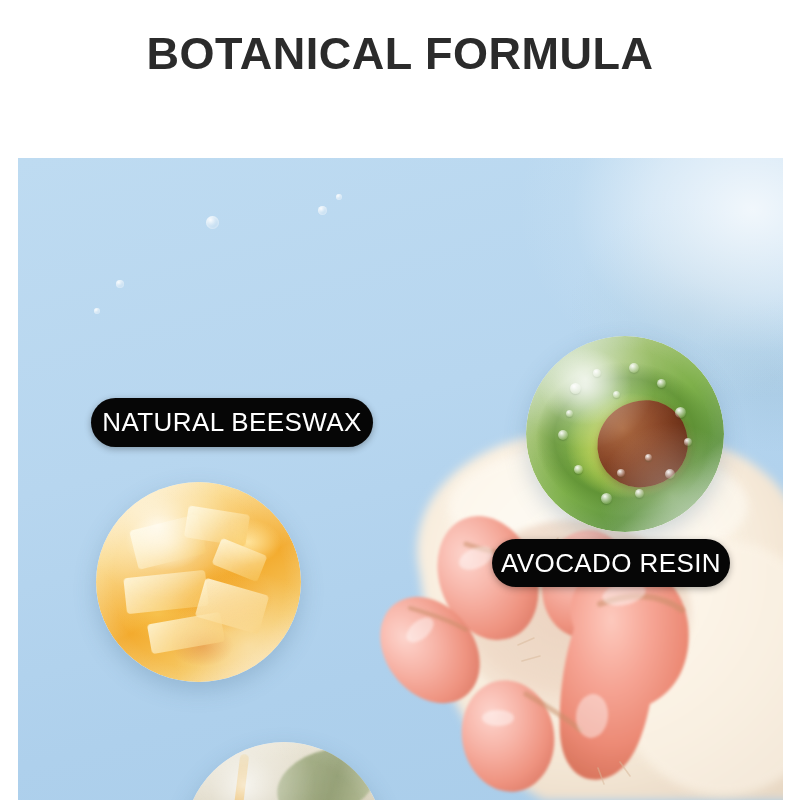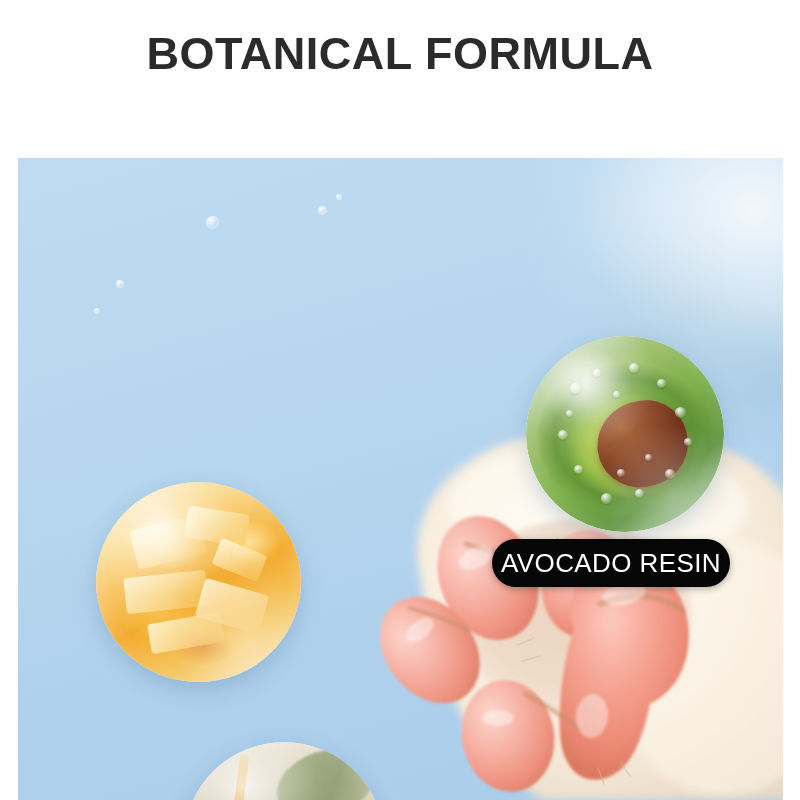--- a/index.html
+++ b/index.html
@@ -352,17 +352,18 @@
 
     <div class="sphere" id="sphere-jojoba">
       <div class="inner">
         <div class="jojoba-blade"></div>
 
         <div class="oil-stream"></div>
       </div>
       <div class="glass"></div>
     </div>
 
+    <div class="label" id="label-beeswax">NATURAL BEESWAX</div>
 
     <div class="label" id="label-avocado">AVOCADO RESIN</div>
 
   </div>
 </div>
 
 </body></html>

